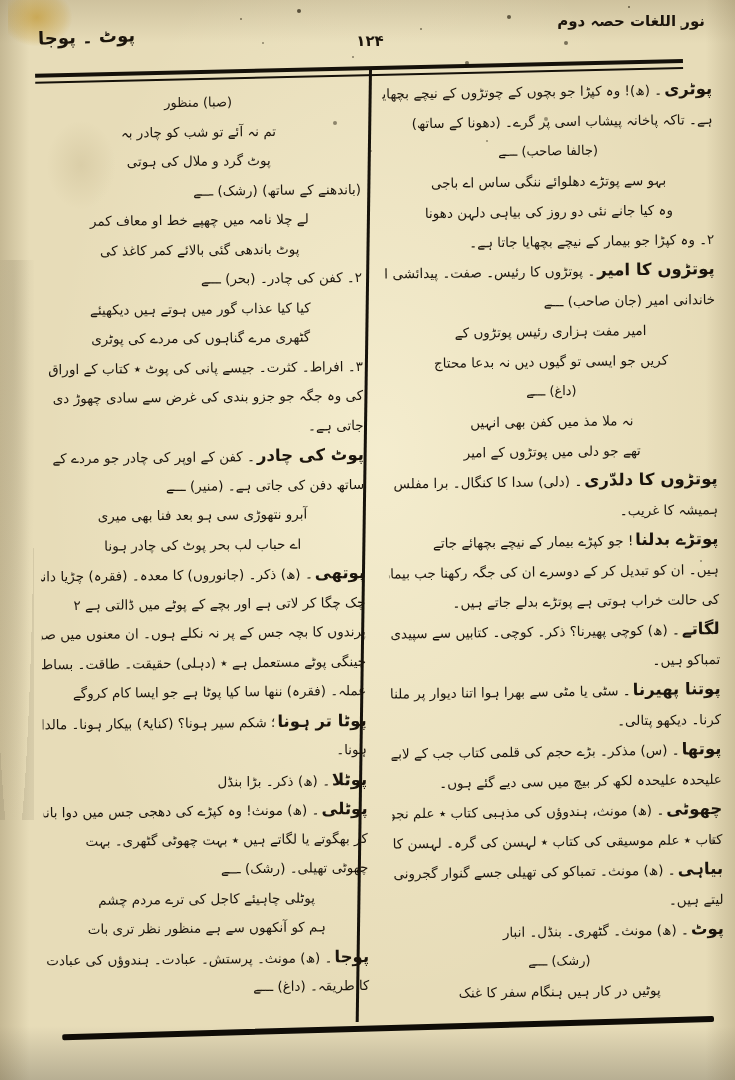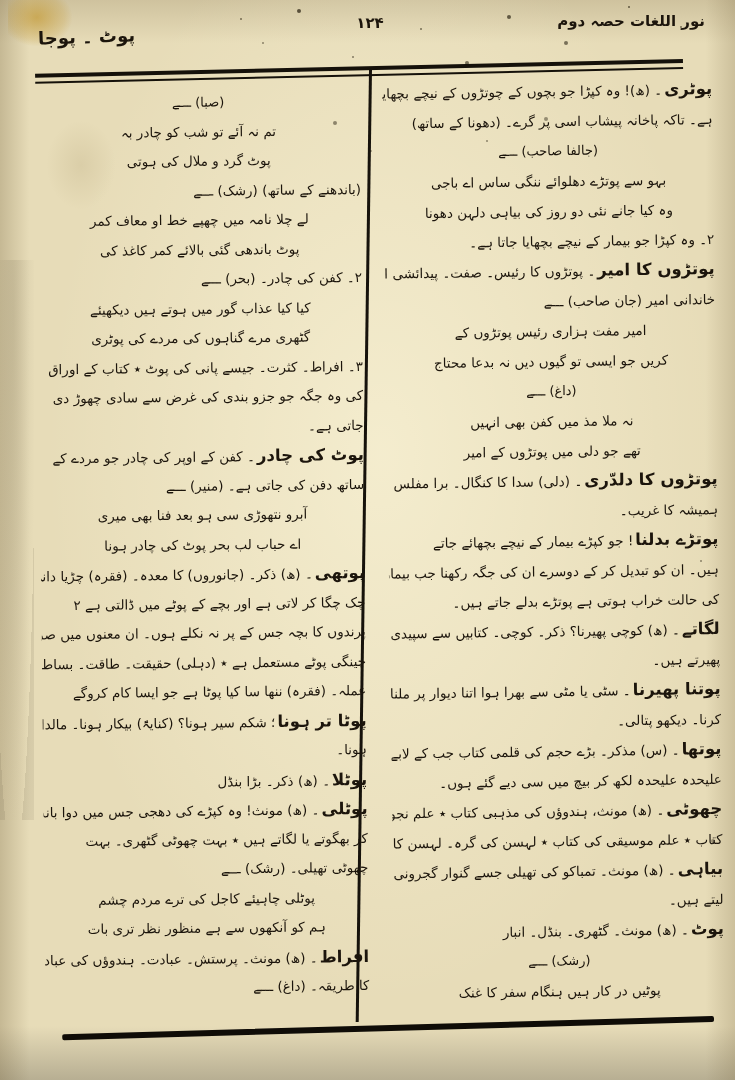--- a/index.html
+++ b/index.html
@@ -27,21 +27,21 @@
       298px 10px 0 1px rgba(45,38,22,.75), 420px 28px 0 0 rgba(45,38,22,.6),
       508px 16px 0 1px rgba(45,38,22,.7), 352px 56px 0 0 rgba(45,38,22,.55),
       565px 42px 0 1px rgba(45,38,22,.6), 628px 6px 0 0 rgba(45,38,22,.7),
       262px 42px 0 0 rgba(45,38,22,.5), 466px 62px 0 1px rgba(45,38,22,.6),
       398px 96px 0 0 rgba(45,38,22,.55), 334px 122px 0 1px rgba(45,38,22,.5),
       680px 26px 0 0 rgba(45,38,22,.6), 590px 96px 0 0 rgba(45,38,22,.5),
       545px 118px 0 1px rgba(45,38,22,.45),486px 140px 0 0 rgba(45,38,22,.5),
       240px 18px 0 0 rgba(45,38,22,.6), 370px 150px 0 0 rgba(45,38,22,.4),
       700px 560px 0 0 rgba(45,38,22,.5), 712px 840px 0 1px rgba(45,38,22,.4);}
   .book-title{position:absolute;top:12px;right:30px;font-size:15px;font-weight:bold;}
-  .page-number{position:absolute;top:14px;left:340px;width:60px;text-align:center;font-size:15px;font-weight:bold;letter-spacing:2px;}
+  .page-number{position:absolute;top:32px;left:340px;width:60px;text-align:center;font-size:15px;font-weight:bold;letter-spacing:2px;}
   .word-range{position:absolute;top:26px;left:38px;font-size:18px;font-weight:bold;transform:rotate(-2deg);}
   .top-rule{position:absolute;left:35px;top:59px;width:648px;height:4px;
     border-top:4px solid #15110a;border-bottom:2px solid #15110a;
     transform:rotate(-1.3deg);transform-origin:100% 50%;}
   .divider{position:absolute;left:369px;top:70px;width:3px;height:952px;background:#16120b;
     transform:rotate(0.8deg);transform-origin:50% 0;}
   .bottom-rule{position:absolute;left:62px;top:1016px;width:652px;height:6px;background:#0f0c07;border-radius:2px;
     transform:rotate(-1.6deg);transform-origin:100% 50%;}
   .col{position:absolute;}
   .col-right{left:382px;top:74px;width:330px;transform:rotate(-0.8deg);transform-origin:100% 0;}
@@ -83,37 +83,37 @@
       <div class="line line-verse"><span class="text">کریں جو ایسی تو گیوں دیں نہ بدعا محتاج</span></div>
       <div class="line line-cite"><span class="text">(داغ) ـــے</span></div>
       <div class="line line-verse"><span class="text">نہ ملا مذ میں کفن بھی انہیں</span></div>
       <div class="line line-verse"><span class="text">تھے جو دلی میں پوتڑوں کے امیر</span></div>
       <div class="line line-entry"><span class="headword">پوتڑوں کا دلدّری</span><span class="text">۔ (دلی) سدا کا کنگال۔ برا مفلس</span></div>
       <div class="line line-plain"><span class="text">ہمیشہ کا غریب۔</span></div>
       <div class="line line-entry"><span class="headword">پوتڑے بدلنا</span><span class="text">! جو کپڑے بیمار کے نیچے بچھائے جاتے</span></div>
       <div class="line line-plain"><span class="text">ہیں۔ ان کو تبدیل کر کے دوسرے ان کی جگہ رکھنا جب بیمار</span></div>
       <div class="line line-plain"><span class="text">کی حالت خراب ہوتی ہے پوتڑے بدلے جاتے ہیں۔</span></div>
       <div class="line line-entry"><span class="headword">لگاتے</span><span class="text">۔ (ھ) کوچی پھیرنا؟ ذکر۔ کوچی۔ کتابیں سے سپیدی</span></div>
-      <div class="line line-plain"><span class="text">پھیرتے ہیں۔</span></div>
+      <div class="line line-plain"><span class="text">تمباکو ہیں۔</span></div>
       <div class="line line-entry"><span class="headword">پوتنا پھیرنا</span><span class="text">۔ سٹی یا مٹی سے بھرا ہوا اتنا دیوار پر ملنا سپیدی</span></div>
       <div class="line line-plain"><span class="text">کرنا۔ دیکھو پتالی۔</span></div>
       <div class="line line-entry"><span class="headword">پوتھا</span><span class="text">۔ (س) مذکر۔ بڑے حجم کی قلمی کتاب جب کے لابے ورق</span></div>
       <div class="line line-plain"><span class="text">علیحدہ علیحدہ لکھ کر بیچ میں سی دیے گئے ہوں۔</span></div>
       <div class="line line-entry"><span class="headword">چھوٹی</span><span class="text">۔ (ھ) مونث، ہندوؤں کی مذہبی کتاب ٭ علم نجوم کی</span></div>
       <div class="line line-plain"><span class="text">کتاب ٭ علم موسیقی کی کتاب ٭ لہسن کی گرہ۔ لہسن کا جوا</span></div>
       <div class="line line-entry"><span class="headword">بیاہی</span><span class="text">۔ (ھ) مونث۔ تمباکو کی تھیلی جسے گنوار گجرونی میں رکھ</span></div>
       <div class="line line-plain"><span class="text">لیتے ہیں۔</span></div>
       <div class="line line-entry"><span class="headword">پوٹ</span><span class="text">۔ (ھ) مونث۔ گٹھری۔ بنڈل۔ انبار</span></div>
       <div class="line line-cite"><span class="text">(رشک) ـــے</span></div>
       <div class="line line-verse"><span class="text">پوٹیں در کار ہیں ہنگام سفر کا غنک</span></div>
     </div>
 
   <div class="col col-left">
 
-  <div class="line line-cite"><span class="text">(صبا) ـــے</span></div>
+  <div class="line line-cite"><span class="text">(صبا) منظور</span></div>
       <div class="line line-verse"><span class="text">تم نہ آئے تو شب کو چادر بہ</span></div>
       <div class="line line-verse"><span class="text">پوٹ گرد و ملال کی ہوتی</span></div>
       <div class="line line-plain"><span class="text">(باندھنے کے ساتھ) (رشک) ـــے</span></div>
       <div class="line line-verse"><span class="text">لے چلا نامہ میں چھپے خط او معاف کمر</span></div>
       <div class="line line-verse"><span class="text">پوٹ باندھی گئی بالائے کمر کاغذ کی</span></div>
       <div class="line line-plain"><span class="text">۲۔ کفن کی چادر۔ (بحر) ـــے</span></div>
       <div class="line line-verse"><span class="text">کیا کیا عذاب گور میں ہوتے ہیں دیکھیئے</span></div>
       <div class="line line-verse"><span class="text">گٹھری مرے گناہوں کی مردے کی پوٹری</span></div>
       <div class="line line-plain"><span class="text">۳۔ افراط۔ کثرت۔ جیسے پانی کی پوٹ ٭ کتاب کے اوراق</span></div>
       <div class="line line-plain"><span class="text">کی وہ جگہ جو جزو بندی کی غرض سے سادی چھوڑ دی</span></div>
@@ -128,19 +128,19 @@
       <div class="line line-plain"><span class="text">چینگی پوٹے مستعمل ہے ٭ (دہلی) حقیقت۔ طاقت۔ بساط</span></div>
       <div class="line line-plain"><span class="text">عملہ۔ (فقرہ) ننھا سا کیا پوٹا ہے جو ایسا کام کروگے</span></div>
       <div class="line line-entry"><span class="headword">پوٹا تر ہونا</span><span class="text">؛ شکم سیر ہونا؟ (کنایۃً) بیکار ہونا۔ مالدار</span></div>
       <div class="line line-plain"><span class="text">ہونا۔</span></div>
       <div class="line line-entry"><span class="headword">پوٹلا</span><span class="text">۔ (ھ) ذکر۔ بڑا بنڈل</span></div>
       <div class="line line-entry"><span class="headword">پوٹلی</span><span class="text">۔ (ھ) مونث! وہ کپڑے کی دھجی جس میں دوا باندھ</span></div>
       <div class="line line-plain"><span class="text">کر بھگوتے یا لگاتے ہیں ٭ بہت چھوٹی گٹھری۔ بہت</span></div>
       <div class="line line-plain"><span class="text">چھوٹی تھیلی۔ (رشک) ـــے</span></div>
       <div class="line line-verse"><span class="text">پوٹلی چاہیئے کاجل کی ترے مردم چشم</span></div>
       <div class="line line-verse"><span class="text">ہم کو آنکھوں سے ہے منظور نظر تری بات</span></div>
-      <div class="line line-entry"><span class="headword">افراط</span><span class="text">۔ (ھ) مونث۔ پرستش۔ عبادت۔ ہندوؤں کی عبادت</span></div>
+      <div class="line line-entry"><span class="headword">پوجا</span><span class="text">۔ (ھ) مونث۔ پرستش۔ عبادت۔ ہندوؤں کی عبادت</span></div>
       <div class="line line-plain"><span class="text">کا طریقہ۔ (داغ) ـــے</span></div>
     </div>
 
   <div class="bottom-rule"></div>
 
 </div>
 
 </body></html>

